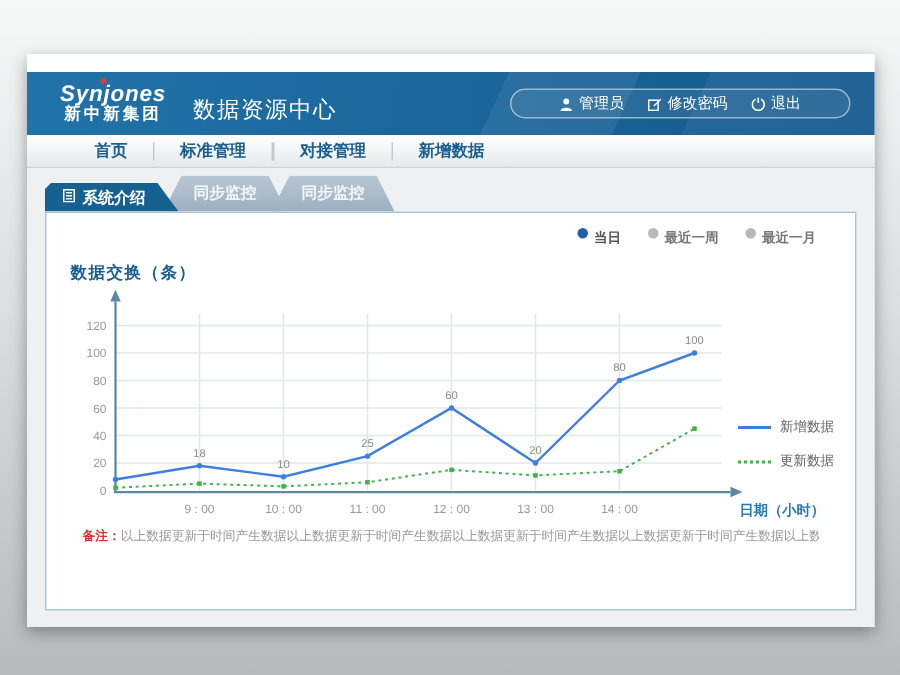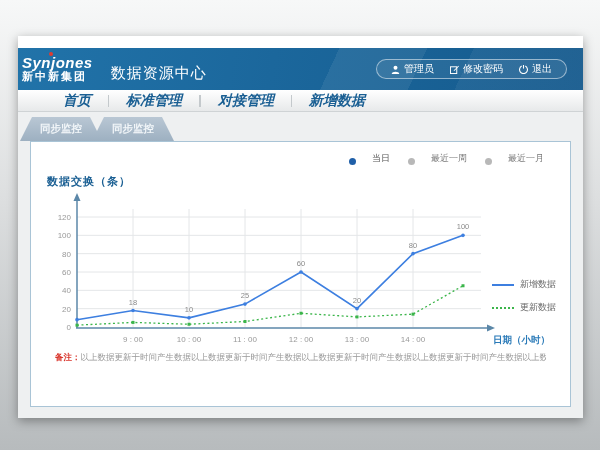--- a/index.html
+++ b/index.html
@@ -19,39 +19,39 @@
   .header {
     height:42px; position:relative;
     background:linear-gradient(100deg,#2173a9 0%,#1b679c 45%,#155a8d 100%);
     display:flex; align-items:center; color:#fff; overflow:hidden;
   }
   .header::before{
     content:""; position:absolute; inset:0;
     background:linear-gradient(115deg,transparent 55%,rgba(255,255,255,.07) 55%,rgba(255,255,255,.07) 70%,transparent 70%,transparent 78%,rgba(255,255,255,.05) 78%);
     pointer-events:none;
   }
-  .logo { margin-left:4px; line-height:1.05; position:relative; }
+  .logo { margin-left:22px; line-height:1.05; text-align:center; position:relative; }
   .logo-en { font-size:15px; font-weight:bold; font-style:italic; letter-spacing:.5px; display:block; }
   .logo-dot { position:absolute; left:27px; top:-3px; width:4px; height:4px; border-radius:50%; background:#e23c30; }
   .logo-cn { font-size:11px; font-weight:bold; letter-spacing:2px; display:block; }
   .app-title { font-size:15px; margin-left:18px; margin-top:8px; letter-spacing:1px; }
   .user-pill {
     position:absolute; right:16px; top:11px; height:20px;
     border:1px solid rgba(255,255,255,.5); border-radius:11px;
     background:rgba(255,255,255,.07);
-    display:flex; align-items:center; gap:16px; padding:0 14px; font-size:10px;
+    display:flex; align-items:center; gap:16px; padding:0 32px; font-size:10px;
   }
   .user-item { display:flex; align-items:center; gap:4px; cursor:pointer; white-space:nowrap; }
   .user-item svg { display:block; }
   
   .nav {
     height:22px; background:linear-gradient(#ffffff,#e7e9ea);
     border-bottom:1px solid #cfd3d5; display:flex; align-items:center; padding-left:28px;
   }
-  .nav-item { font-size:14px; font-weight:bold; color:#1a5f93; padding:0 17px; cursor:pointer; white-space:nowrap;font-style:italic; }
+  .nav-item { font-size:11px; font-weight:bold; color:#1a5f93; padding:0 17px; cursor:pointer; white-space:nowrap; }
   .nav-sep { width:1px; height:12px; background:#c4c9cc; }
   
   .content { flex:1; background:#eef0f1; padding-top:10px; }
   .tabs { display:flex; margin-left:12px; height:19px; align-items:flex-end; position:relative; z-index:2; }
   .tab {
     height:19px; display:flex; align-items:center; font-size:10.5px; font-weight:bold;
     color:#f2f6f9; padding:12px 20px; cursor:pointer;
     background:linear-gradient(#b9c7d4,#9db0c1);
     clip-path:polygon(12px 0, calc(100% - 12px) 0, 100% 100%, 0 100%);
     margin-left:-10px;
@@ -62,21 +62,21 @@
     padding:0 22px 0 12px; gap:5px;
   }
   .tab.sel .tab-ico { display:inline-block; }
   .tab-ico { display:none; }
   
   .panel {
     margin:0 12px; height:266px; background:#fff; border:1px solid #a9c4d6;
     position:relative; padding:8px 10px 0 10px;
   }
   .radio-row { position:absolute; top:10px; right:26px; display:flex; gap:18px; font-size:9px; color:#777; }
-  .radio-item { display:flex; align-items:flex-end; gap:16px; cursor:pointer; }
+  .radio-item { display:flex; align-items:flex-start; gap:4px; cursor:pointer;font-weight:bold; }
   .radio-dot { width:7px; height:7px; border-radius:50%; background:#b8b8b8; display:inline-block; }
   .radio-item.sel .radio-dot { background:#1f5fa8; }
   .radio-item.sel { color:#555; }
   .chart-title { margin:24px 0 0 6px; font-size:11px; font-weight:bold; color:#1a5f93; letter-spacing:1px; }
   .chart-wrap { position:relative; }
   .legend { position:absolute; right:4px; top:89px; display:flex; flex-direction:column; gap:10px; font-size:9px; color:#666; }
   .legend-item { display:flex; align-items:center; gap:6px; white-space:nowrap; }
   .legend-line { width:22px; border-top:2px solid #3d7fe0; }
   .legend-line.dotted { border-top:2px dotted #3bb54a; }
   .note-row {
@@ -136,20 +136,29 @@
     <div class="nav-item">标准管理</div>
     <div class="nav-sep"></div>
     <div class="nav-sep"></div>
     <div class="nav-item">对接管理</div>
     <div class="nav-sep"></div>
     <div class="nav-item">新增数据</div>
   </div>
 
   <div class="content">
     <div class="tabs">
+      <div class="tab sel">
+        <span class="tab-ico"><svg width="8" height="9" viewBox="0 0 8 9">
+              <rect x="0.5" y="0.5" width="7" height="8" fill="none" stroke="#fff"></rect>
+              <line x1="2" y1="2.5" x2="6" y2="2.5" stroke="#fff"></line>
+              <line x1="2" y1="4.5" x2="6" y2="4.5" stroke="#fff"></line>
+              <line x1="2" y1="6.5" x2="6" y2="6.5" stroke="#fff"></line>
+            </svg></span>
+        <span>系统介绍</span>
+      </div>
       <div class="tab">
         <span>同步监控</span>
       </div>
       <div class="tab">
         <span>同步监控</span>
       </div>
     </div>
 
     <div class="panel">
       <div class="radio-row">

